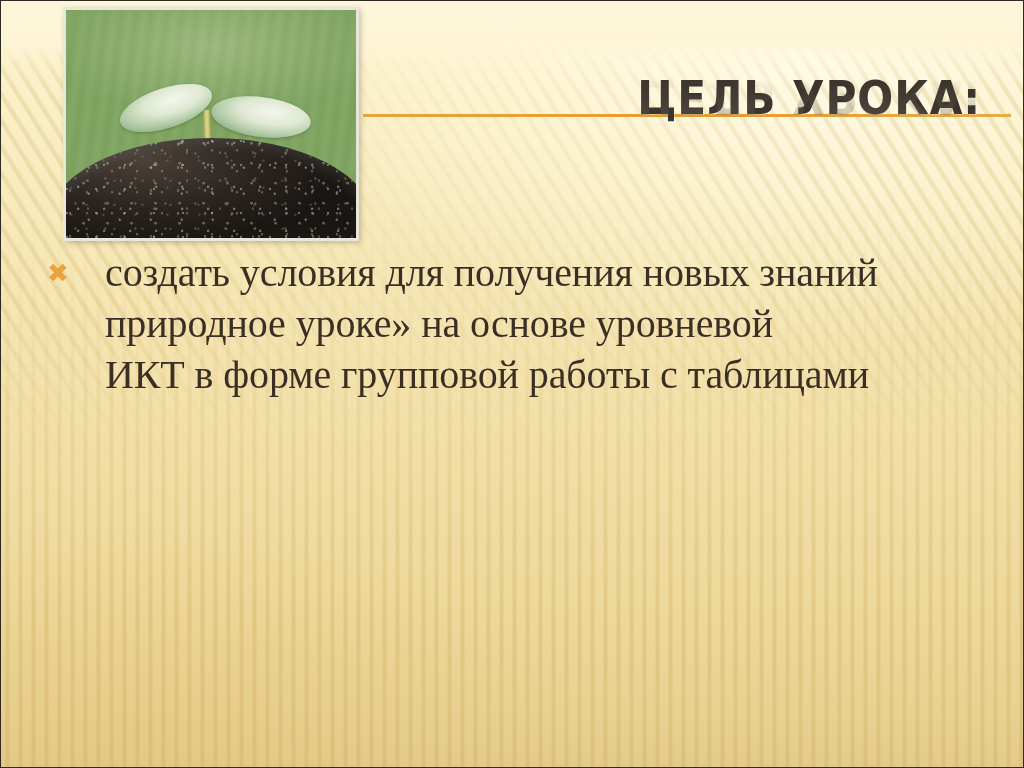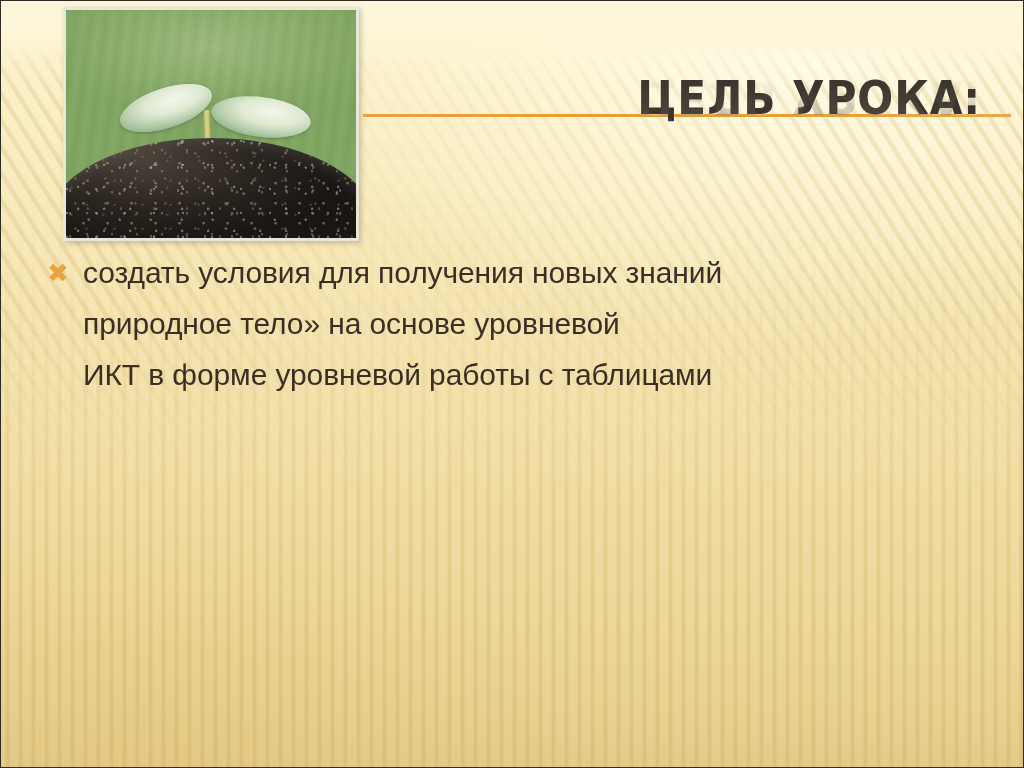--- a/index.html
+++ b/index.html
@@ -245,25 +245,26 @@
     width: 36px;
     font-size: 26px;
     line-height: 52px;
     color: #e8a33d;
     font-weight: bold;
     text-align: left;
     padding-left: 2px;
   }
   .bullet-text {
     flex: 1 1 auto;
-    font-family: Liberation Sans, sans-serif;
-    font-size: 30px;
+    font-family: Liberation Serif, serif;
+    font-size: 40px;
     line-height: 51px;
     color: #3b2f25;
     letter-spacing: -0.1px;
+    margin-left: 22px;
   }
   .bullet-text .ln {
     display: block;
     white-space: nowrap;
   }
 </style>
 </head>
 <body>
 
 <div class="slide">
@@ -290,19 +291,19 @@
     <div class="title-rule"></div>
     <div class="title-text">ЦЕЛЬ УРОКА:</div>
     <div class="title-reflection">ЦЕЛЬ УРОКА:</div>
   </div>
 
   <div class="body-block">
     <div class="bullet-row">
       <div class="bullet-mark">✖</div>
       <div class="bullet-text">
         <span class="ln">создать условия для получения новых знаний</span>
-        <span class="ln">природное тело» на основе уровневой</span>
-        <span class="ln">ИКТ в форме уровневой работы с таблицами</span>
+        <span class="ln">природное уроке» на основе уровневой</span>
+        <span class="ln">ИКТ в форме групповой работы с таблицами</span>
       </div>
     </div>
   </div>
 
 </div>
 
 </body></html>

